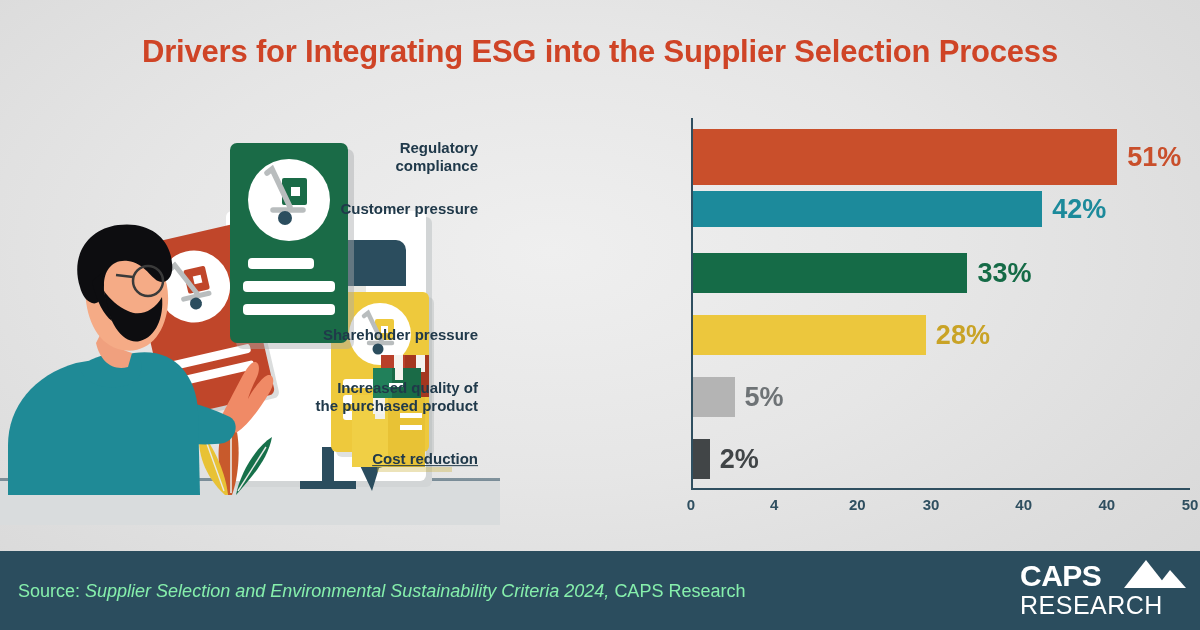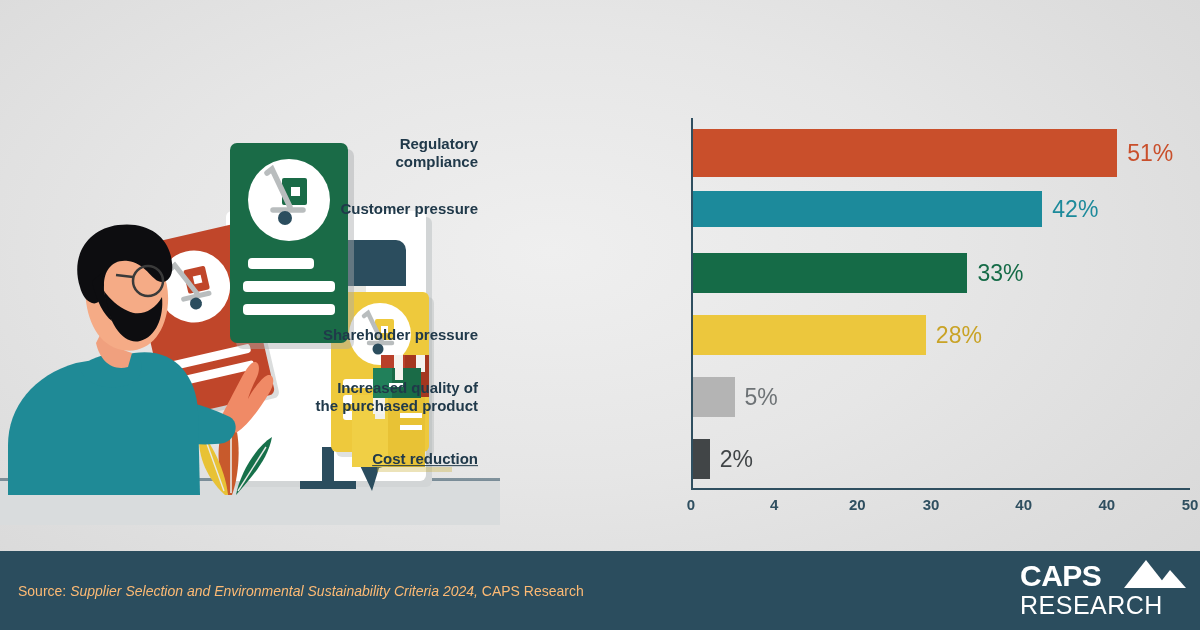--- a/index.html
+++ b/index.html
@@ -32,51 +32,52 @@
   
   .chart { position:absolute; left:490px; top:118px; width:710px; height:400px; }
   .plot { position:absolute; left:201px; top:0; width:499px; height:372px; }
   .axis-v { position:absolute; left:0; top:0; width:2px; height:372px; background:#2f4f60; }
   .axis-h { position:absolute; left:0; bottom:0; width:499px; height:2px; background:#2f4f60; }
 
   .rowwrap { position:absolute; left:0; right:0; }
   .bar { position:absolute; left:2px; height:100%; }
   .barlabel {
     position:absolute; top:50%; transform:translateY(-50%);
-    font-size:23px; font-weight:normal; white-space:nowrap;text-align:center;
+    font-size:27px; font-weight:bold; white-space:nowrap;text-align:center;
   }
   .catlabel {
     position:absolute; right:712px; top:50%; transform:translateY(-50%);
     text-align:right; width:210px;
     font-size:15px; font-weight:bold; color:#20394a; line-height:1.18;
     white-space:pre-line;
   }
   .ticks { position:absolute; left:201px; top:378px; width:499px; height:24px; }
   .tick {
     position:absolute; top:0; transform:translateX(-50%);
     font-size:15px; font-weight:bold; color:#2f4f60;
   }
 
   
   .footer {
     position:absolute; left:0; bottom:0; width:1200px; height:79px;
     background:#2b4d5e;
   }
   .source {
     position:absolute; left:18px; top:50%; transform:translateY(-50%);
-    color:#fdba74; font-size:14px; white-space:nowrap;
+    color:#86efac; font-size:18px; white-space:nowrap;
   }
   .source i { font-style:italic; }
   .logo { position:absolute; right:10px; top:50%; transform:translateY(-50%); }
 </style>
 </head>
 <body>
 
 <div class="page">
 
+  <div class="title">Drivers for Integrating ESG into the Supplier Selection Process</div>
 
   <div class="illus">
     <svg width="500" height="430" viewBox="0 0 500 430" xmlns="http://www.w3.org/2000/svg">
 
       <rect x="0" y="385" width="500" height="45" fill="#d9dcdd"></rect>
       <rect x="0" y="383" width="500" height="3" fill="#2b4d5e" opacity="0.55"></rect>
 
       <g>
         <rect x="232" y="122" width="200" height="270" rx="6" fill="#d2d5d6"></rect>
         <rect x="226" y="116" width="200" height="270" rx="6" fill="#ffffff"></rect>
@@ -191,21 +192,21 @@
         <path d="M133 182 L116 180" stroke="#3a3a3a" stroke-width="2.5" fill="none"></path>
       </g>
     </svg>
   </div>
 
   <div class="chart">
     <div class="plot">
       <div class="axis-v"></div>
       <div class="axis-h"></div>
       <div id="bars">
-          <div class="rowwrap" style="top: 11px; height: 48px;">
+          <div class="rowwrap" style="top: 11px; height: 56px;">
             <div class="catlabel" style="color: rgb(32, 57, 74);">Regulatory
 compliance</div>
             <div class="bar" style="width: 424.15px; background: rgb(201, 79, 43);"></div>
             <div class="barlabel" style="left: 436.15px; color: rgb(201, 79, 43);">51%</div>
           </div>
           <div class="rowwrap" style="top: 73px; height: 36px;">
             <div class="catlabel" style="color: rgb(32, 57, 74);">Customer pressure</div>
             <div class="bar" style="width: 349.3px; background: rgb(28, 138, 155);"></div>
             <div class="barlabel" style="left: 361.3px; color: rgb(28, 138, 155);">42%</div>
           </div>

